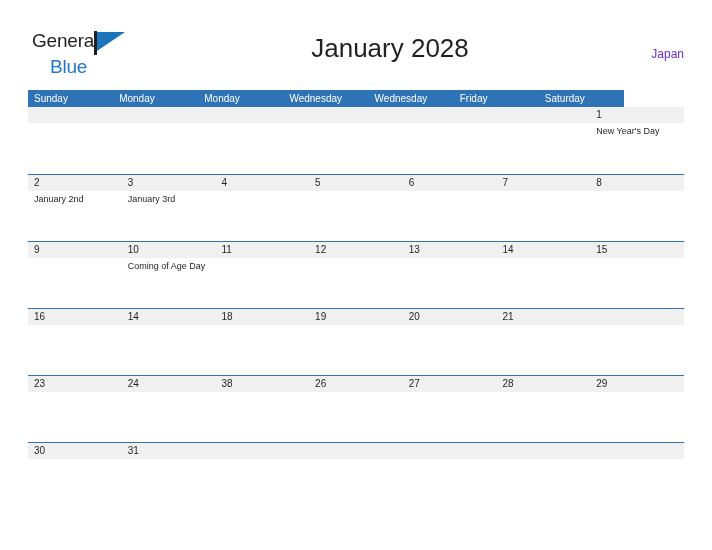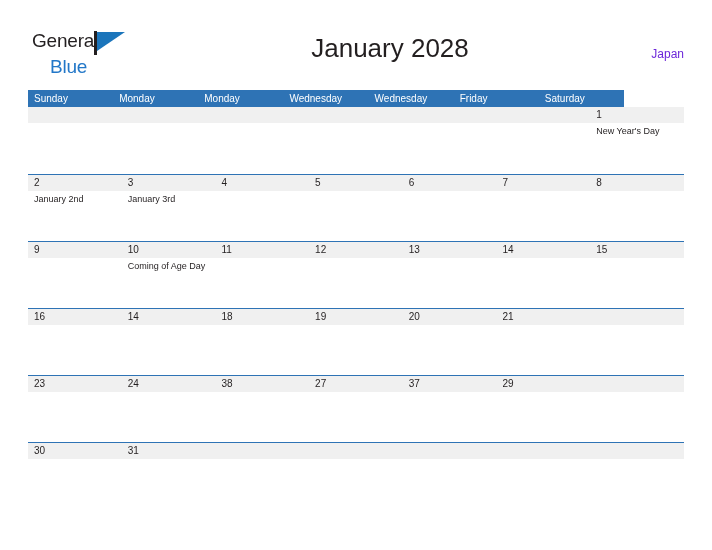--- a/index.html
+++ b/index.html
@@ -362,25 +362,29 @@
         </div>
         <div class="day-cell">
           <span class="day-number">24</span>
           <span class="day-event"></span>
         </div>
         <div class="day-cell">
           <span class="day-number">38</span>
           <span class="day-event"></span>
         </div>
         <div class="day-cell">
+          <span class="day-number">26</span>
+          <span class="day-event"></span>
+        </div>
+        <div class="day-cell">
           <span class="day-number">27</span>
           <span class="day-event"></span>
         </div>
         <div class="day-cell">
-          <span class="day-number">37</span>
+          <span class="day-number">28</span>
           <span class="day-event"></span>
         </div>
         <div class="day-cell">
           <span class="day-number">29</span>
           <span class="day-event"></span>
         </div>
       </div>
     </div>
 
     <div class="week-row">

